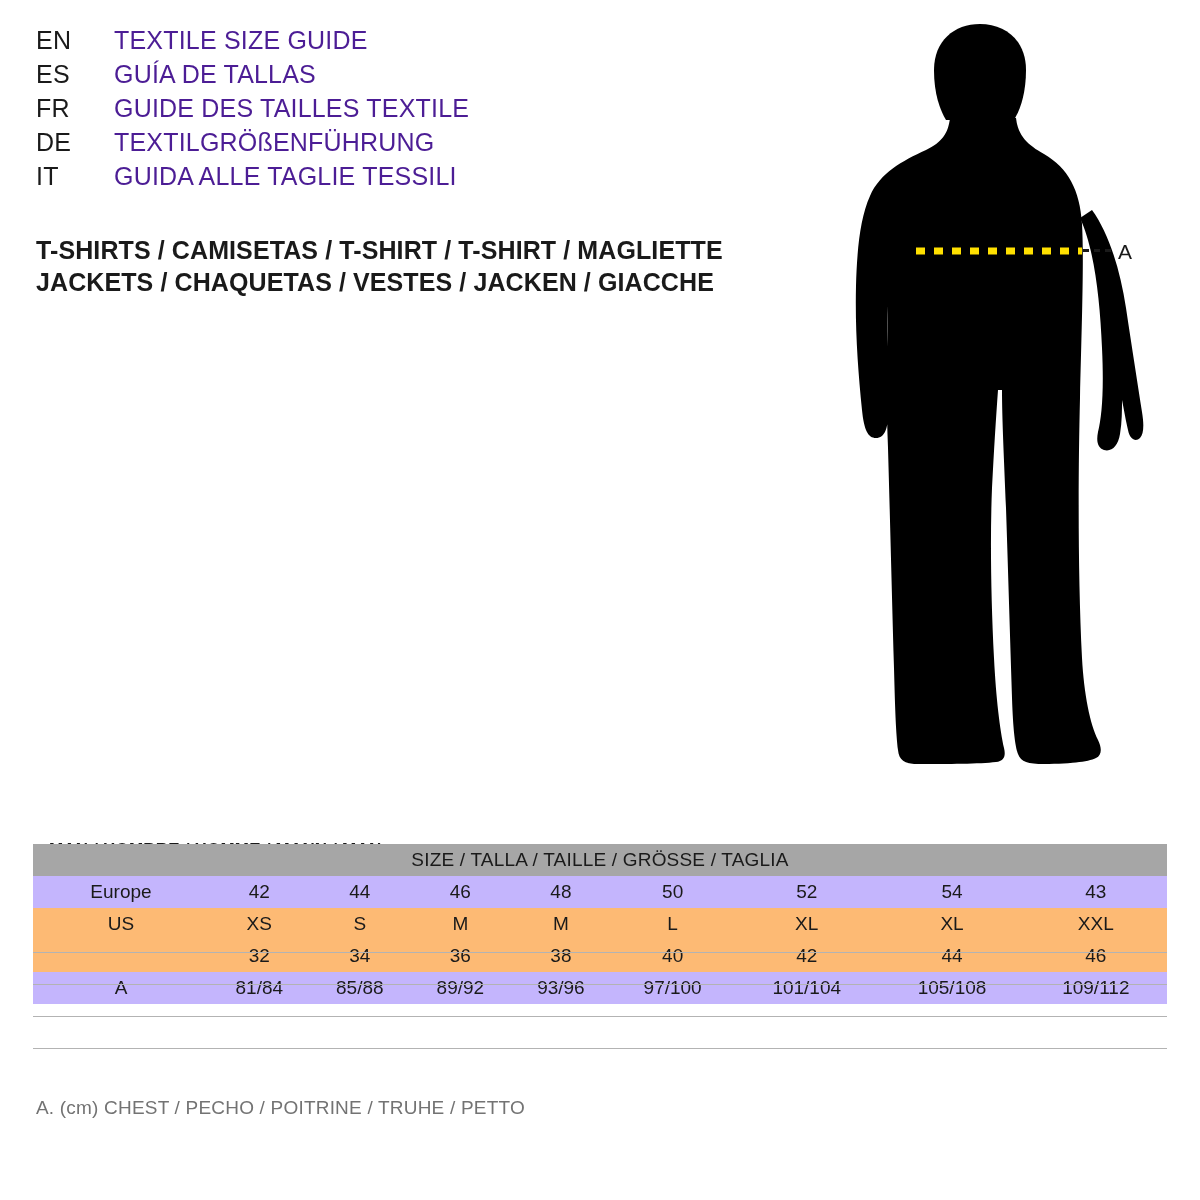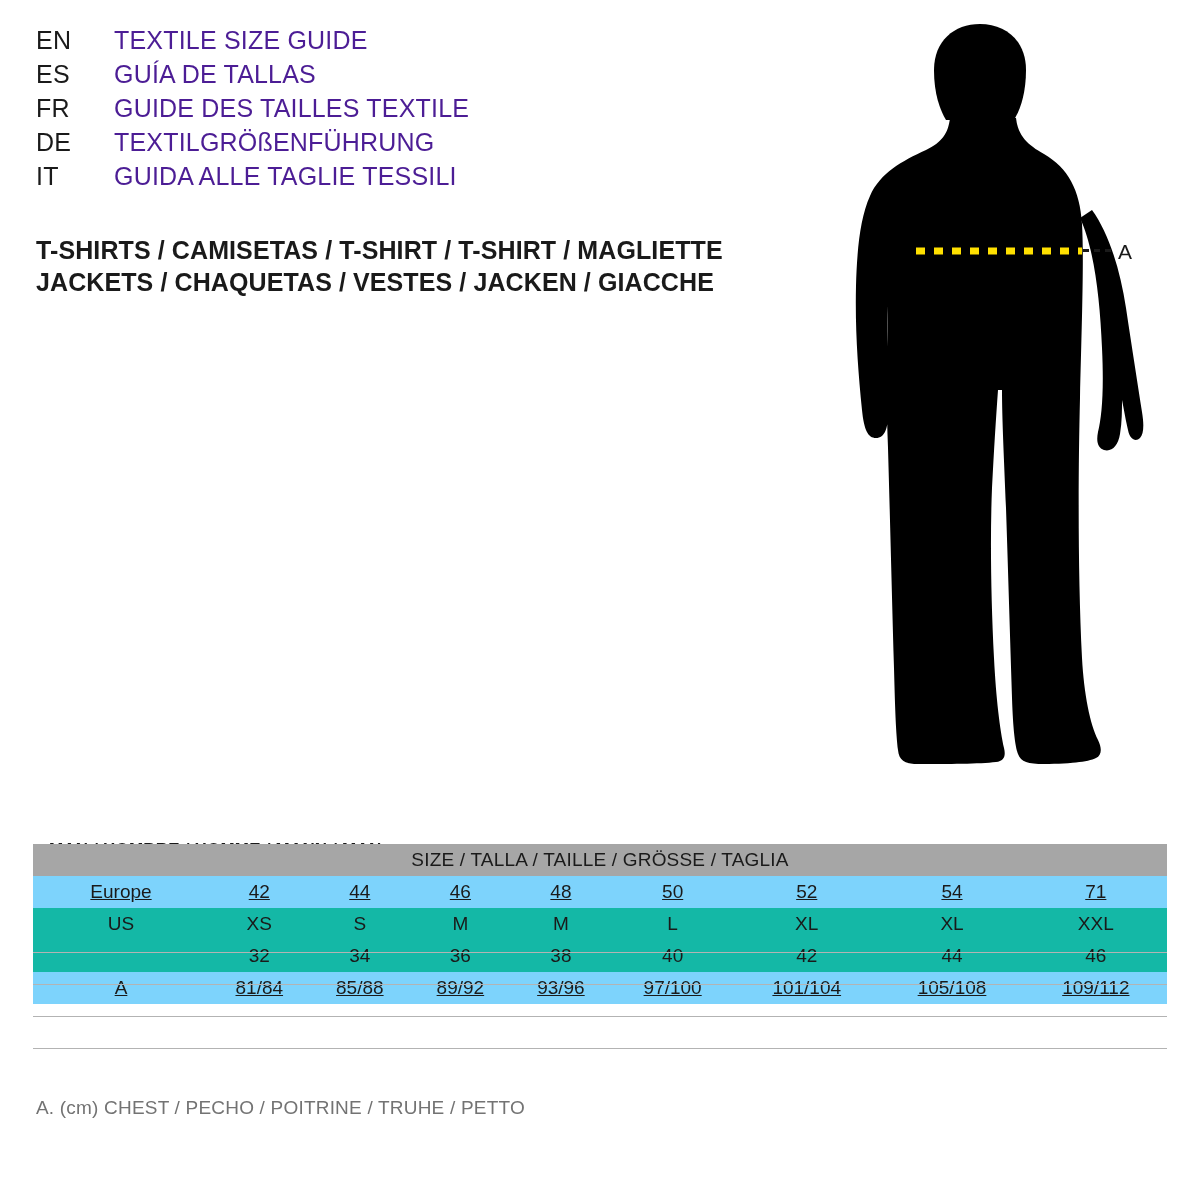--- a/index.html
+++ b/index.html
@@ -110,25 +110,24 @@
     padding: 0;
     height: 32px;
     font-weight: normal;
     text-align: center;
     vertical-align: middle;
   }
   .row-head {
     background: #a6a6a6;
   }
   .row-alt {
-    background: #14b8a6;
+    background: #fdba74;
   }
   .row-plain {
-    background: #7dd3fc;
-    text-decoration: underline;
+    background: #c4b5fd;
   }
   td.label-cell, th.label-cell {
     text-align: left;
     padding-left: 9px;
     width: 176px;
   }
   th.head-label {
     text-align: left;
     padding-left: 9px;
     font-size: 19px;
@@ -242,21 +241,21 @@
   <tbody>
     <tr class="row-plain">
       <td class="label-cell">Europe</td>
       <td>42</td>
       <td>44</td>
       <td>46</td>
       <td>48</td>
       <td>50</td>
       <td>52</td>
       <td>54</td>
-      <td>71</td>
+      <td>43</td>
     </tr>
     <tr class="row-alt">
       <td class="label-cell">US</td>
       <td>XS</td>
       <td>S</td>
       <td>M</td>
       <td>M</td>
       <td>L</td>
       <td>XL</td>
       <td>XL</td>

